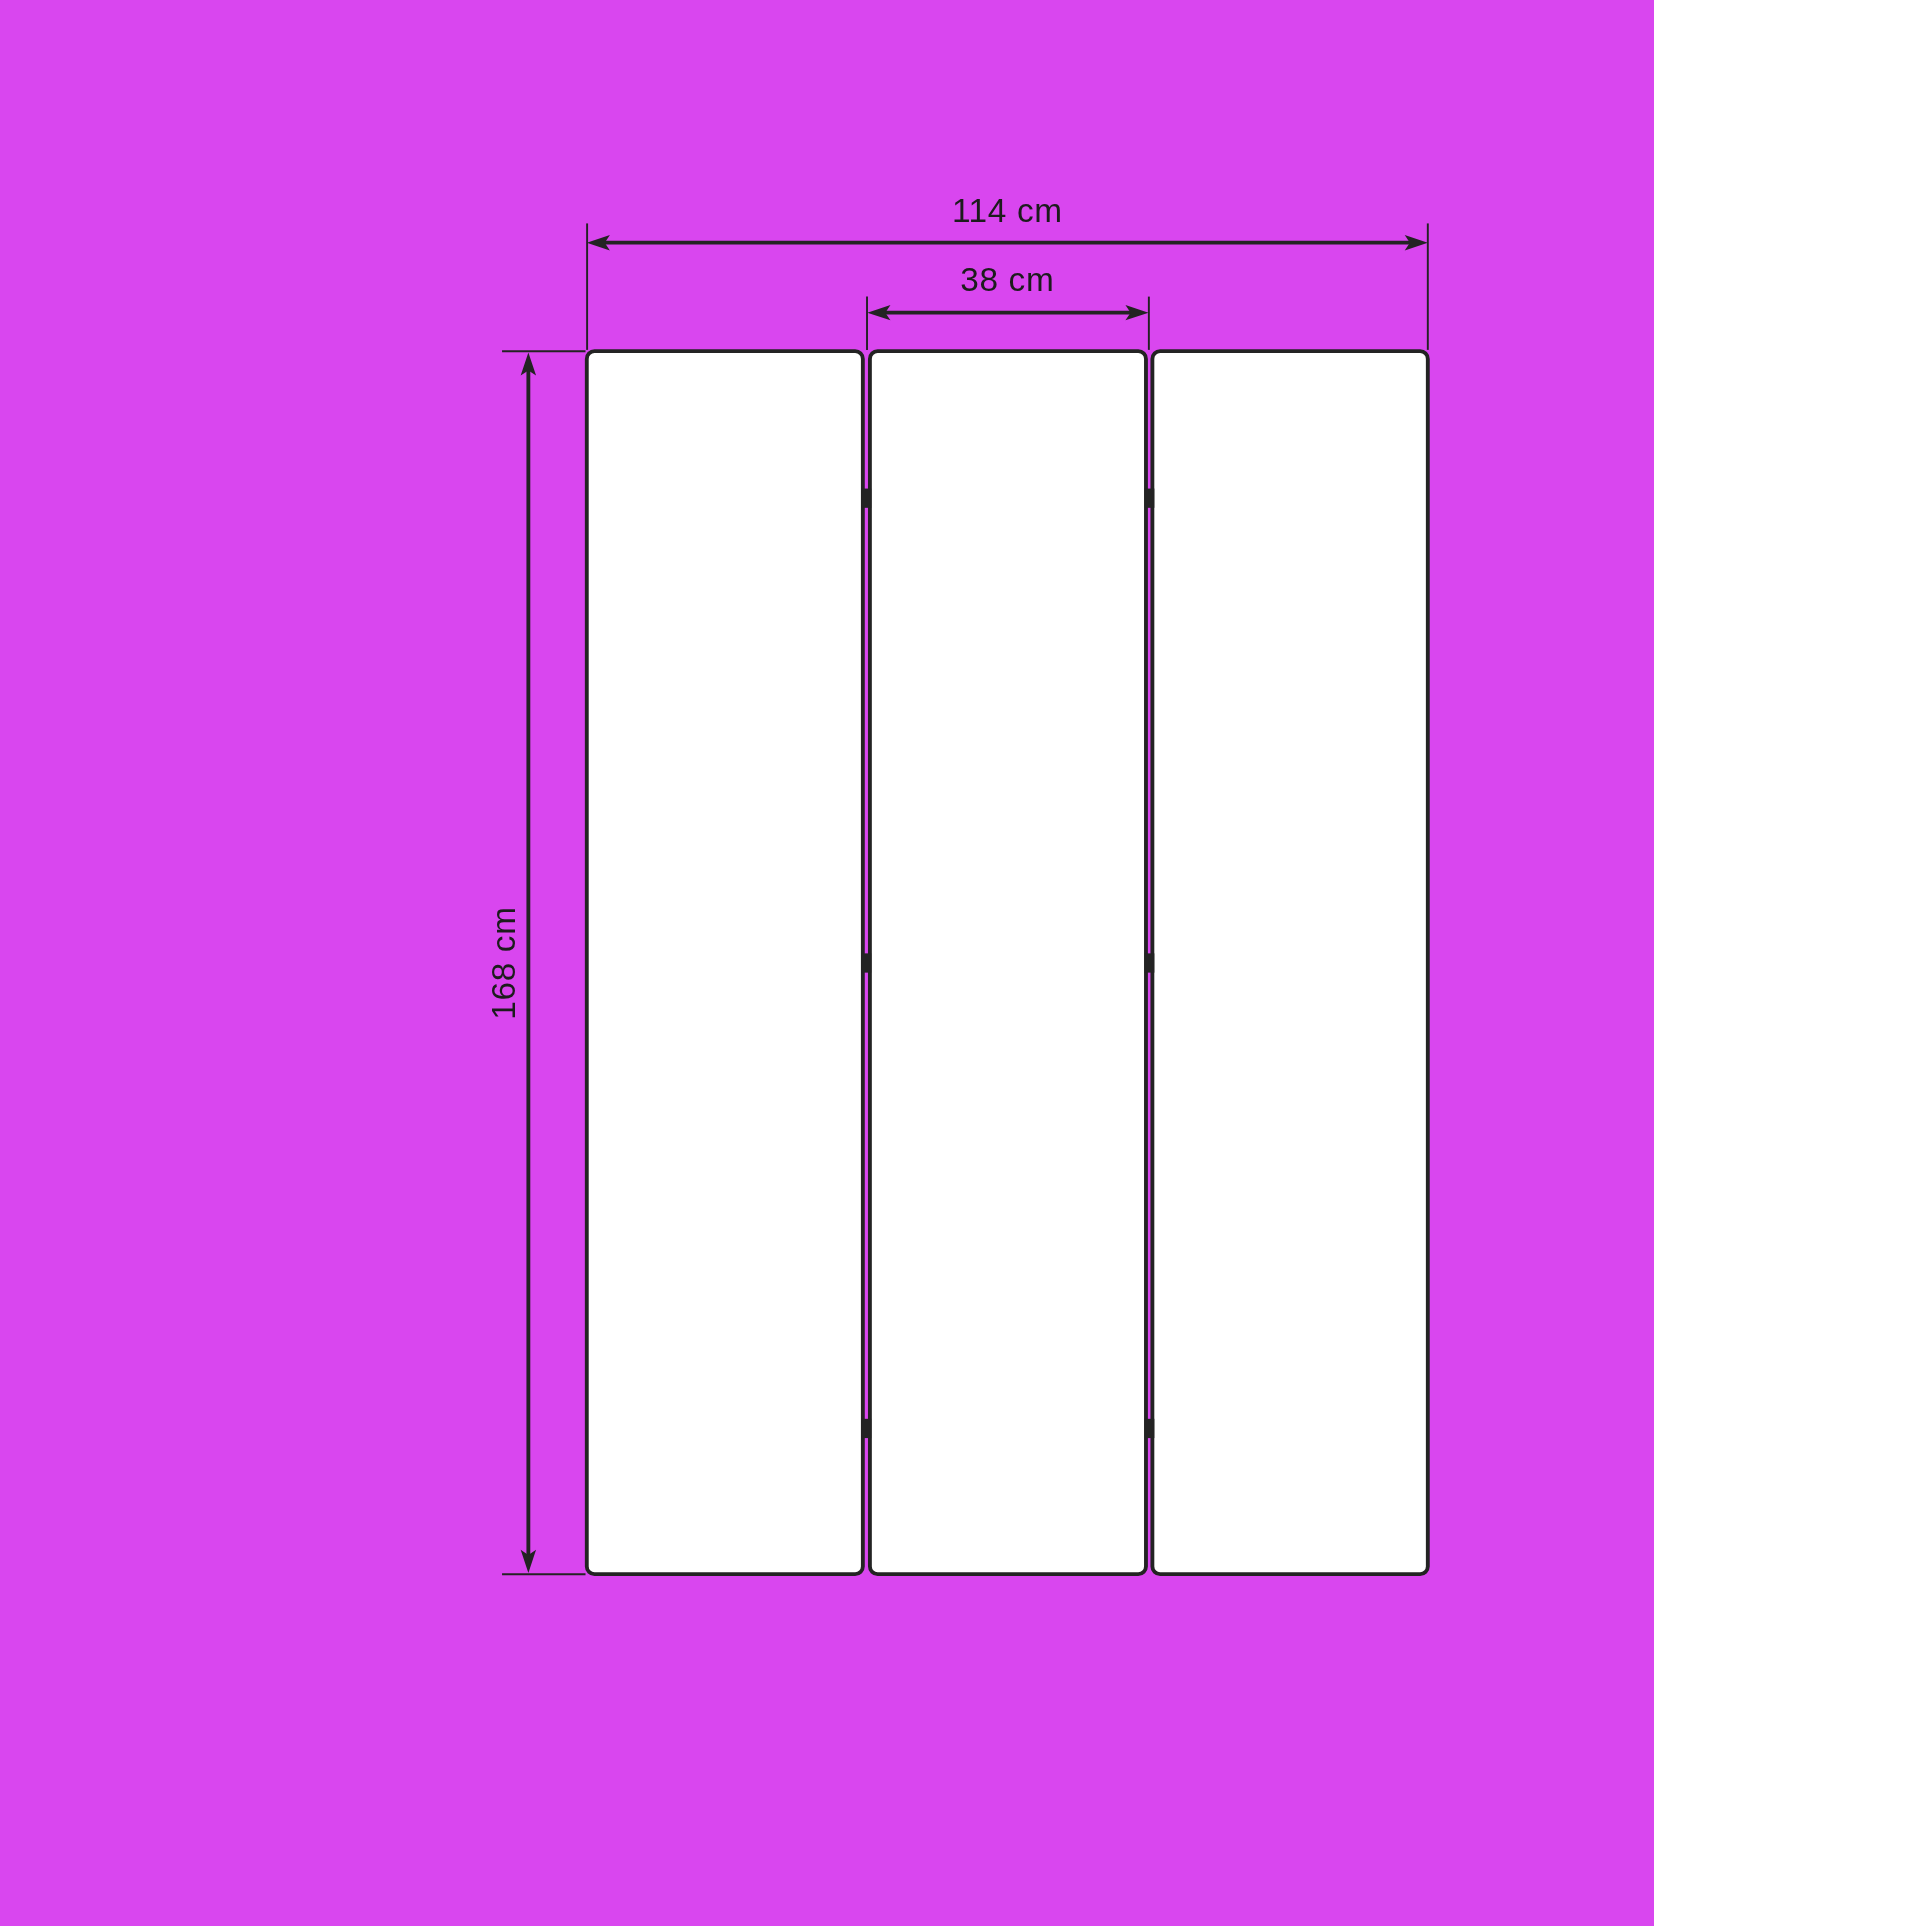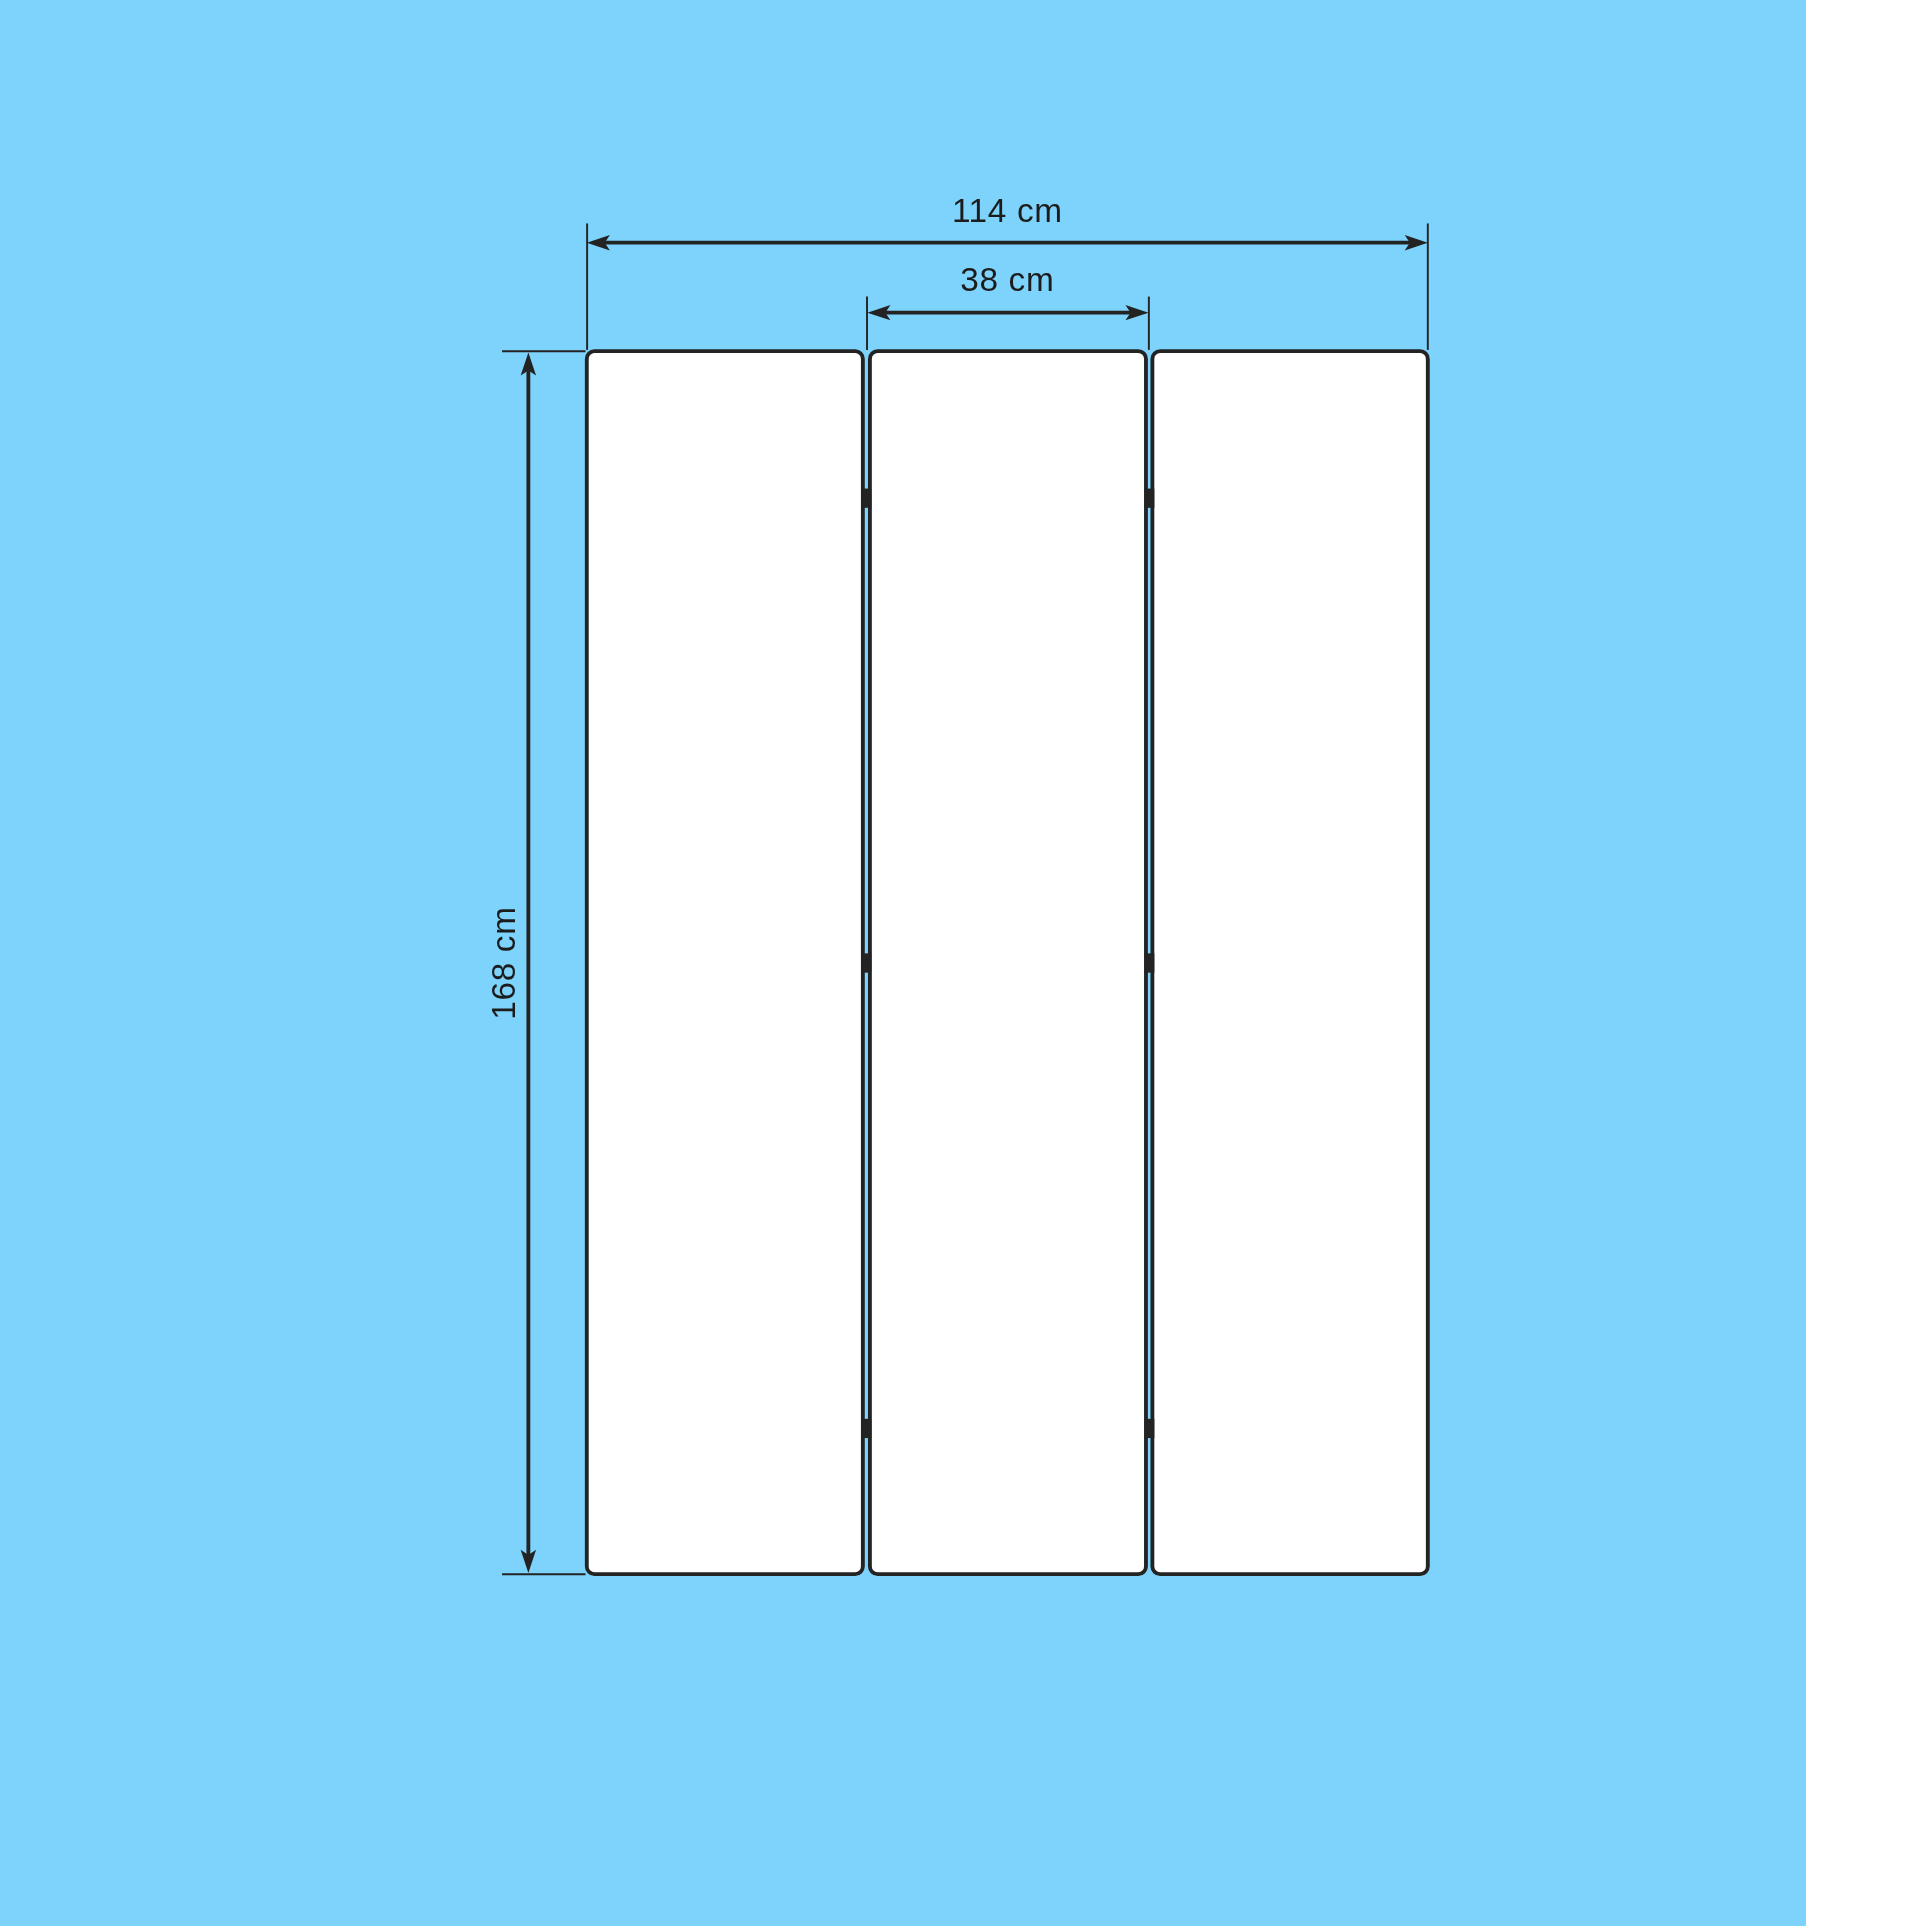--- a/index.html
+++ b/index.html
@@ -7,23 +7,23 @@
     padding: 0;
     background: #ffffff;
   }
   body {
     width: 1926px;
     height: 1926px;
     font-family: "Liberation Sans", "DejaVu Sans", sans-serif;
   }
   .drawing-stage {
     position: relative;
-    width: 1806px;
+    width: 1654px;
     height: 1926px;
-    background: #7dd3fc;
+    background: #d946ef;
     overflow: hidden;
   }
   svg { display: block; }
 
   
   .panel {
     fill: #ffffff;
     stroke: #232323;
     stroke-width: 6;
   }

